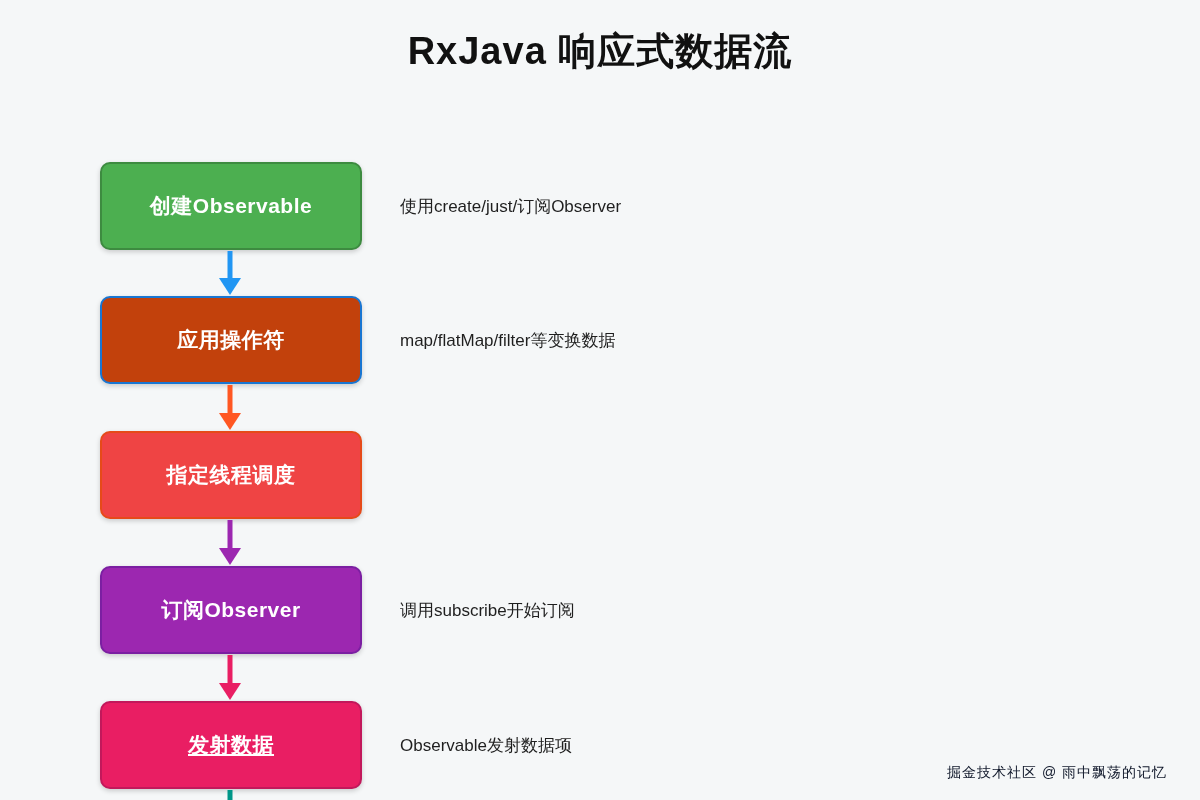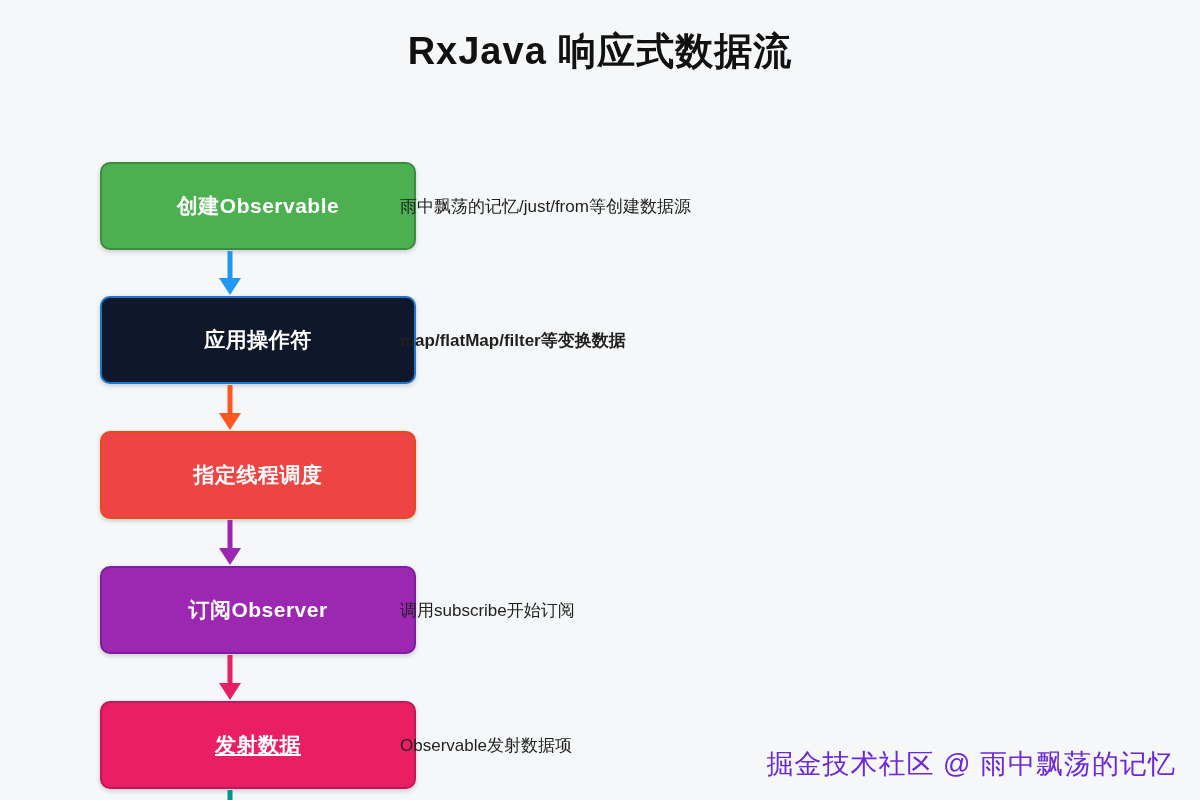--- a/index.html
+++ b/index.html
@@ -22,21 +22,21 @@
     width: 100%;
     text-align: center;
     font-size: 38px;
     font-weight: 700;
     color: #111111;
     letter-spacing: 1px;
   }
   .node {
     position: absolute;
     left: 100px;
-    width: 316px;
+    width: 262px;
     height: 88px;
     border-radius: 10px;
     border: 2px solid transparent;
     display: flex;
     align-items: center;
     justify-content: center;
     color: #ffffff;
     font-size: 21px;
     font-weight: 700;
     box-shadow: 0 2px 5px rgba(0,0,0,0.18);
@@ -52,63 +52,63 @@
     font-size: 17px;
     color: #1f1f1f;
   }
   .arrow {
     position: absolute;
     left: 218px;
     display: block;
   }
   .watermark {
     position: absolute;
-    right: 24px;
+    right: 33px;
     bottom: 18px;
-    font-size: 27px;
+    font-size: 14px;
     font-weight: 500;
-    color: #6d28d9;
+    color: #0f172a;
     letter-spacing: 1px;
   }
   
   .node-0 { top: 162px; }
   .node-1 { top: 296px; }
   .node-2 { top: 431px; }
   .node-3 { top: 566px; }
   .node-4 { top: 701px; text-decoration: underline; }
   .desc-0 { top: 162px; }
-  .desc-1 { top: 296px; font-weight: bold; }
+  .desc-1 { top: 296px; }
   .desc-2 { top: 431px; }
   .desc-3 { top: 566px; }
   .desc-4 { top: 701px; }
   .arrow-0 { top: 251px; }
   .arrow-1 { top: 385px; }
   .arrow-2 { top: 520px; }
   .arrow-3 { top: 655px; }
   .arrow-4 { top: 790px; }
 </style>
 </head>
 <body>
 
 <div class="canvas">
 
   <h1 class="title">RxJava 响应式数据流</h1>
 
   <div class="node node-0" style="background-color: rgb(76, 175, 80); border-color: rgb(61, 139, 64);">
     <span>创建Observable</span>
   </div>
   <div class="desc desc-0">
-    <span>雨中飘荡的记忆/just/from等创建数据源</span>
+    <span>使用create/just/订阅Observer</span>
   </div>
   <svg class="arrow arrow-0" width="24" height="45" viewBox="0 0 24 45">
     <line x1="12" y1="0" x2="12" y2="29" stroke-width="5" stroke="#2196F3"></line>
     <polygon points="1,27 23,27 12,44" fill="#2196F3"></polygon>
   </svg>
 
-  <div class="node node-1" style="background-color: #0f172a; border-color: rgb(25, 118, 210);">
+  <div class="node node-1" style="background-color: #c2410c; border-color: rgb(25, 118, 210);">
     <span>应用操作符</span>
   </div>
   <div class="desc desc-1">
     <span>map/flatMap/filter等变换数据</span>
   </div>
   <svg class="arrow arrow-1" width="24" height="46" viewBox="0 0 24 46">
     <line x1="12" y1="0" x2="12" y2="30" stroke-width="5" stroke="#FF5722"></line>
     <polygon points="1,28 23,28 12,45" fill="#FF5722"></polygon>
   </svg>
 

